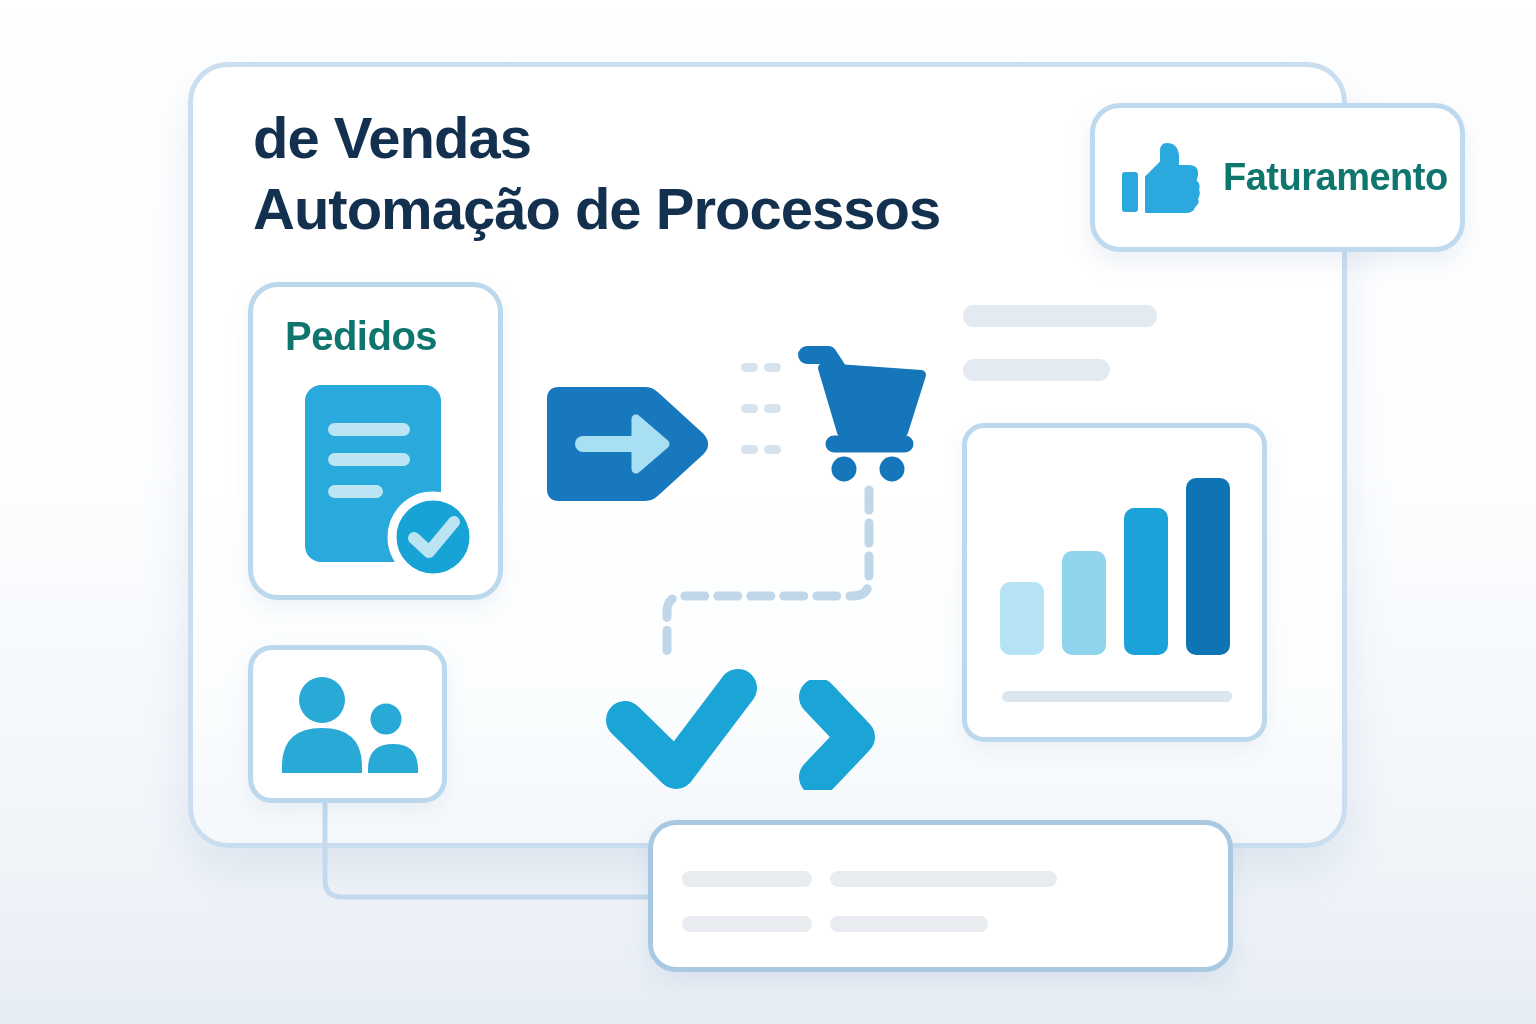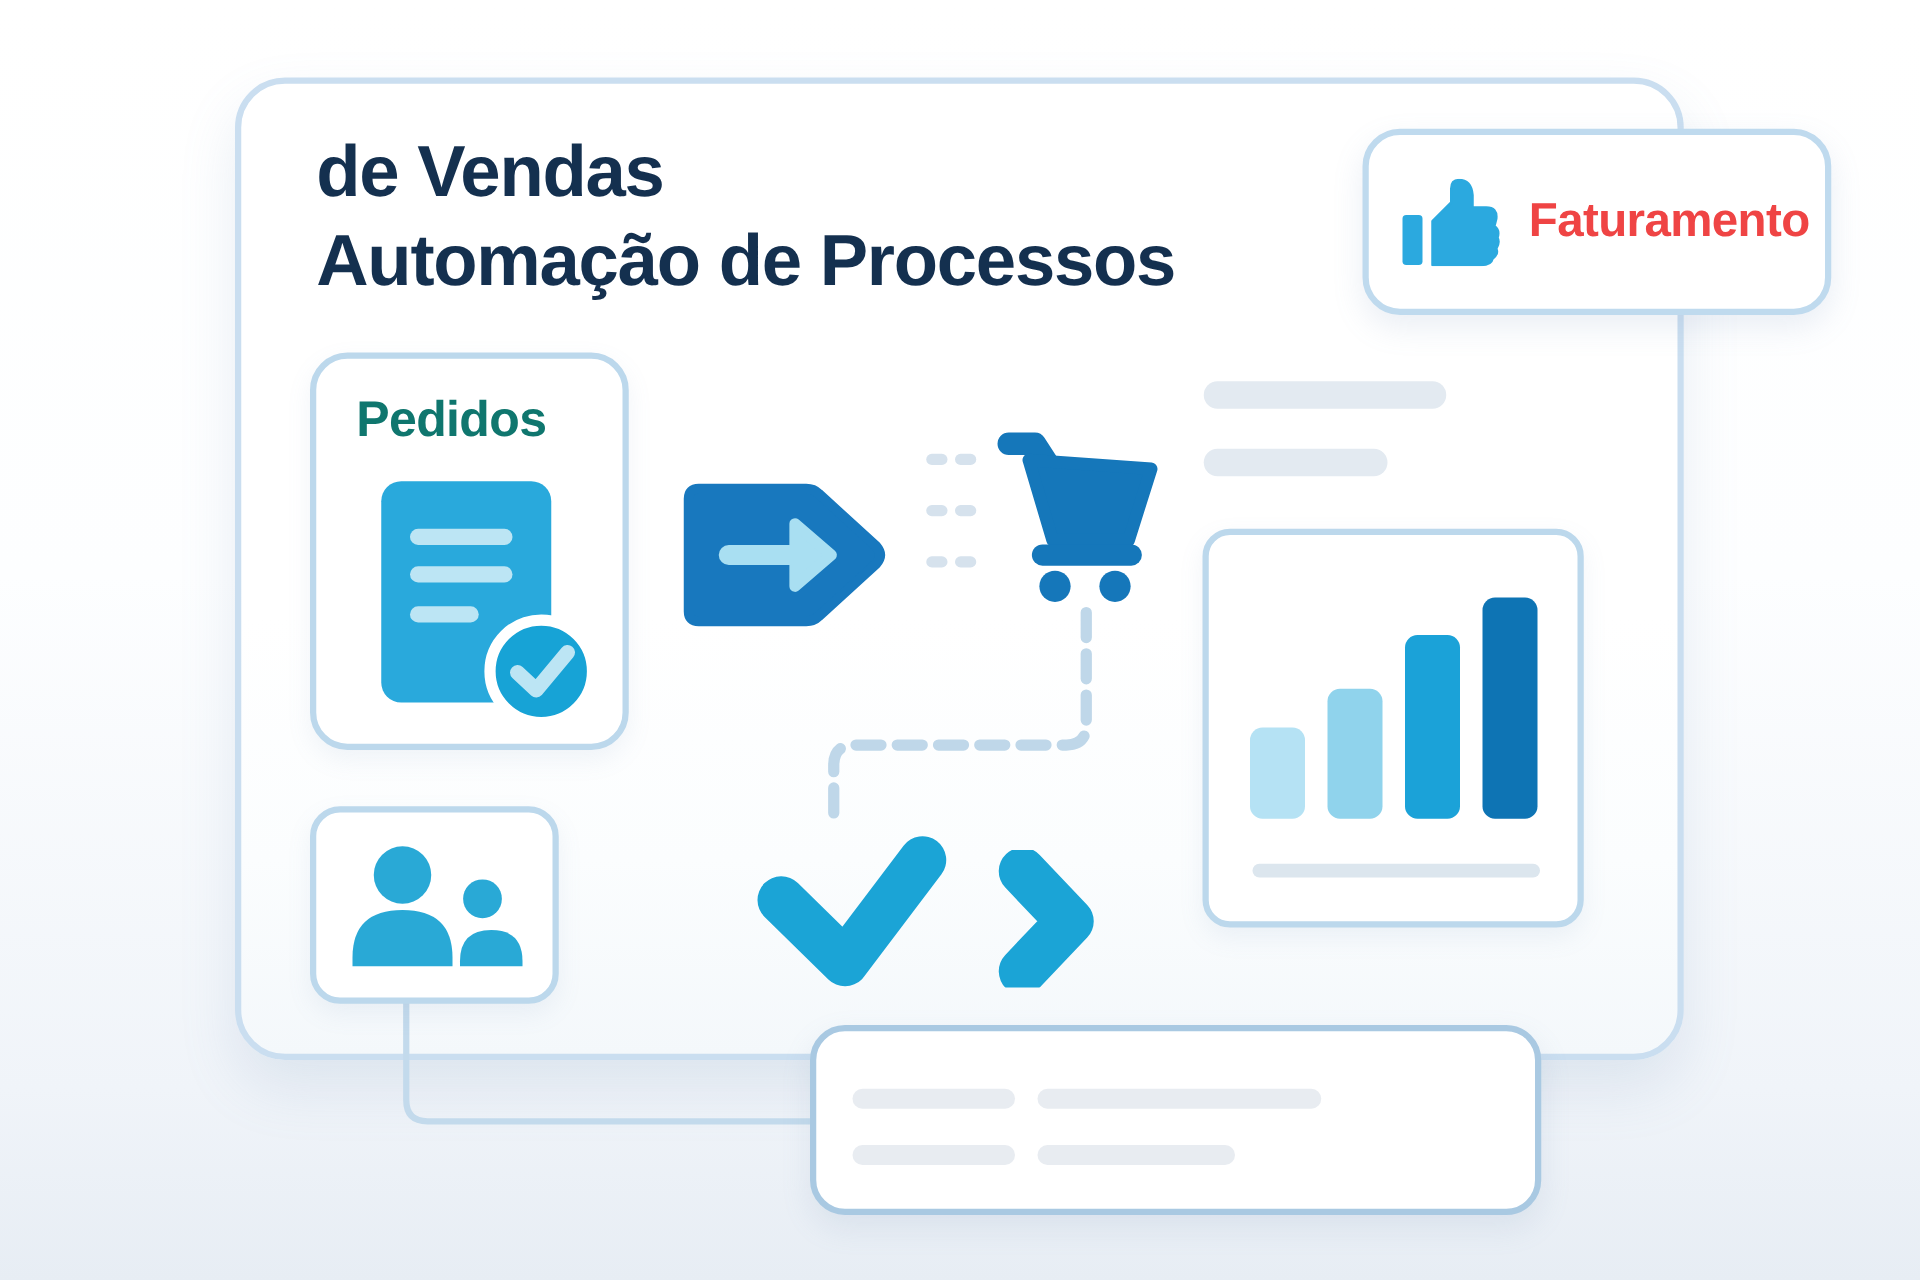--- a/index.html
+++ b/index.html
@@ -33,21 +33,21 @@
     font-size:58px;font-weight:700;line-height:71px;
     letter-spacing:-1px;color:#14304F;
   }
   
   .badge{
     left:1090px;top:103px;width:375px;height:149px;
     border-radius:30px;border-color:#BFDAEE;
     display:flex;align-items:center;gap:22px;padding-left:26px;
     box-shadow:0 10px 24px rgba(120,150,185,.15);
   }
-  .badge-label{font-size:38px;font-weight:700;letter-spacing:-.5px;color:#ef4444;}
+  .badge-label{font-size:38px;font-weight:700;letter-spacing:-.5px;color:#0f766e;}
   
   .orders-card{left:248px;top:282px;width:255px;height:318px;border-radius:30px;
     box-shadow:0 8px 20px rgba(120,150,185,.10);}
   .orders-title{position:absolute;left:32px;top:27px;font-size:40px;font-weight:700;letter-spacing:-.5px;color:#0f766e;}
   
   .people-card{left:248px;top:645px;width:199px;height:158px;border-radius:24px;
     box-shadow:0 8px 20px rgba(120,150,185,.10);}
   
   .chart-card{left:962px;top:423px;width:305px;height:319px;border-radius:22px;
     box-shadow:0 8px 20px rgba(120,150,185,.10);}

